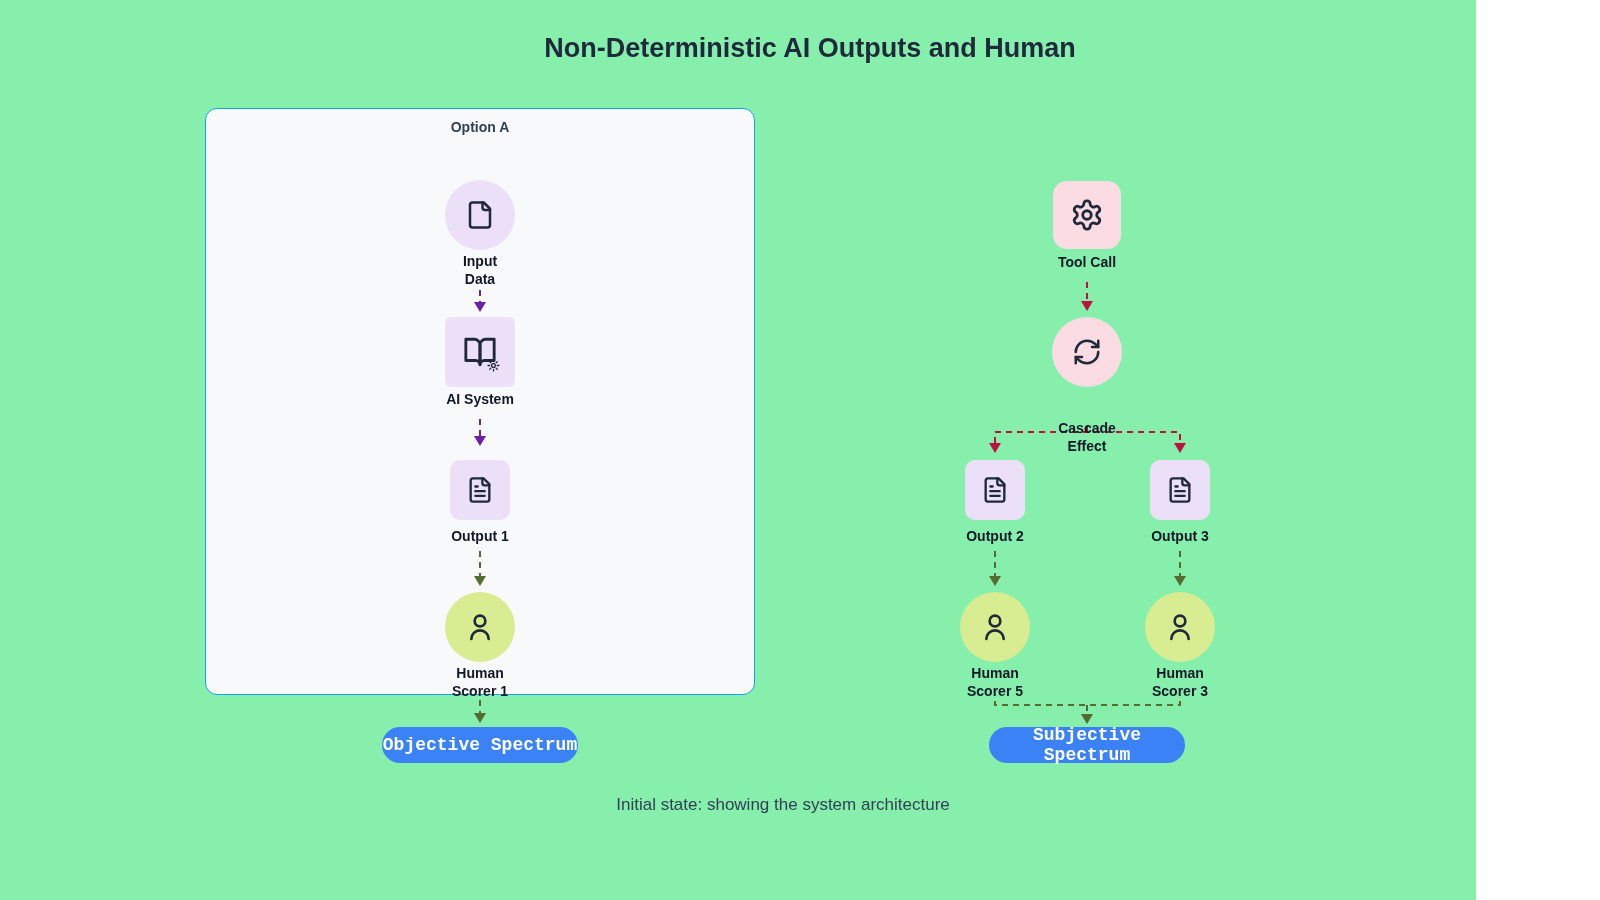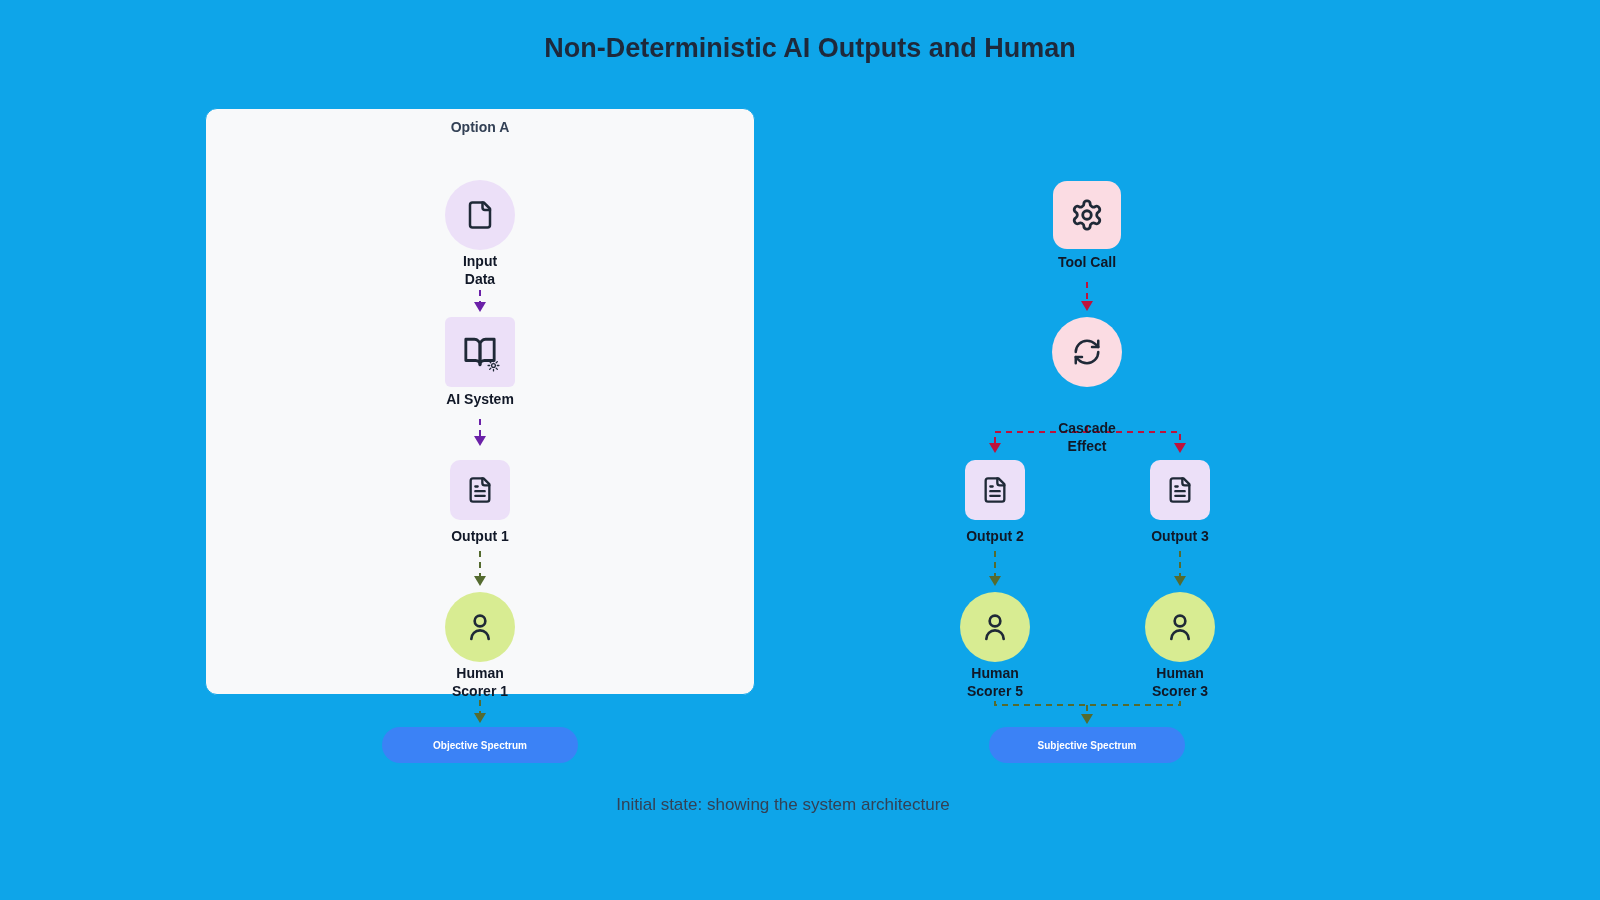--- a/index.html
+++ b/index.html
@@ -1,17 +1,17 @@
 <!DOCTYPE html>
 <html><head>
 <meta charset="utf-8">
 <style>
   * { margin:0; padding:0; box-sizing:border-box; }
   body { font-family:"Liberation Sans", sans-serif; background:#ffffff; }
-  .canvas { position:relative; width:1600px; height:900px; background:#0ea5e9; overflow:hidden; }
+  .canvas { position:relative; width:1476px; height:900px; background:#86efac; overflow:hidden; }
 
   .page-title { position:absolute; top:33px; left:810px; transform:translateX(-50%);
     font-size:27px; font-weight:600; color:#1e293b; white-space:nowrap; }
 
   .panel { position:absolute; top:108px; height:587px; background:#f8f9fa;
     border:1px solid #0ea5e9; border-radius:12px; }
   .panel-a { left:205px; width:550px; }
   .panel-b { left:813px; width:549px; }
   .panel-title { position:absolute; top:10px; left:0; width:100%; text-align:center;
     font-size:14px; font-weight:600; color:#334155; }
@@ -25,23 +25,23 @@
   .pink { background:#fbdce3; }
   .lime { background:#d8ec92; }
 
   .node-label { position:absolute; transform:translateX(-50%); text-align:center;
     font-size:14px; font-weight:600; color:#111827; line-height:18px; white-space:nowrap; }
 
   .connector-overlay { position:absolute; left:0; top:0; width:1600px; height:900px;
     pointer-events:none; }
 
   .spectrum-btn { position:absolute; height:36px; width:196px; border-radius:18px;
-    background:#3b82f6; color:#ffffff; font-size:10px; font-weight:700;
+    background:#3b82f6; color:#ffffff; font-size:18px; font-weight:700;
     display:flex; align-items:center; justify-content:center; border:none;
-    font-family:Liberation Sans, sans-serif; cursor:pointer; }
+    font-family:Liberation Mono, monospace; cursor:pointer; }
 
   .caption { position:absolute; top:795px; left:783px; transform:translateX(-50%);
     font-size:17px; color:#334155; white-space:nowrap; }
 
   .icon-wrap { position:relative; display:flex; align-items:center; justify-content:center; }
   .mini-gear { position:absolute; right:-3px; bottom:-3px; }
 </style>
 </head>
 <body>
 

